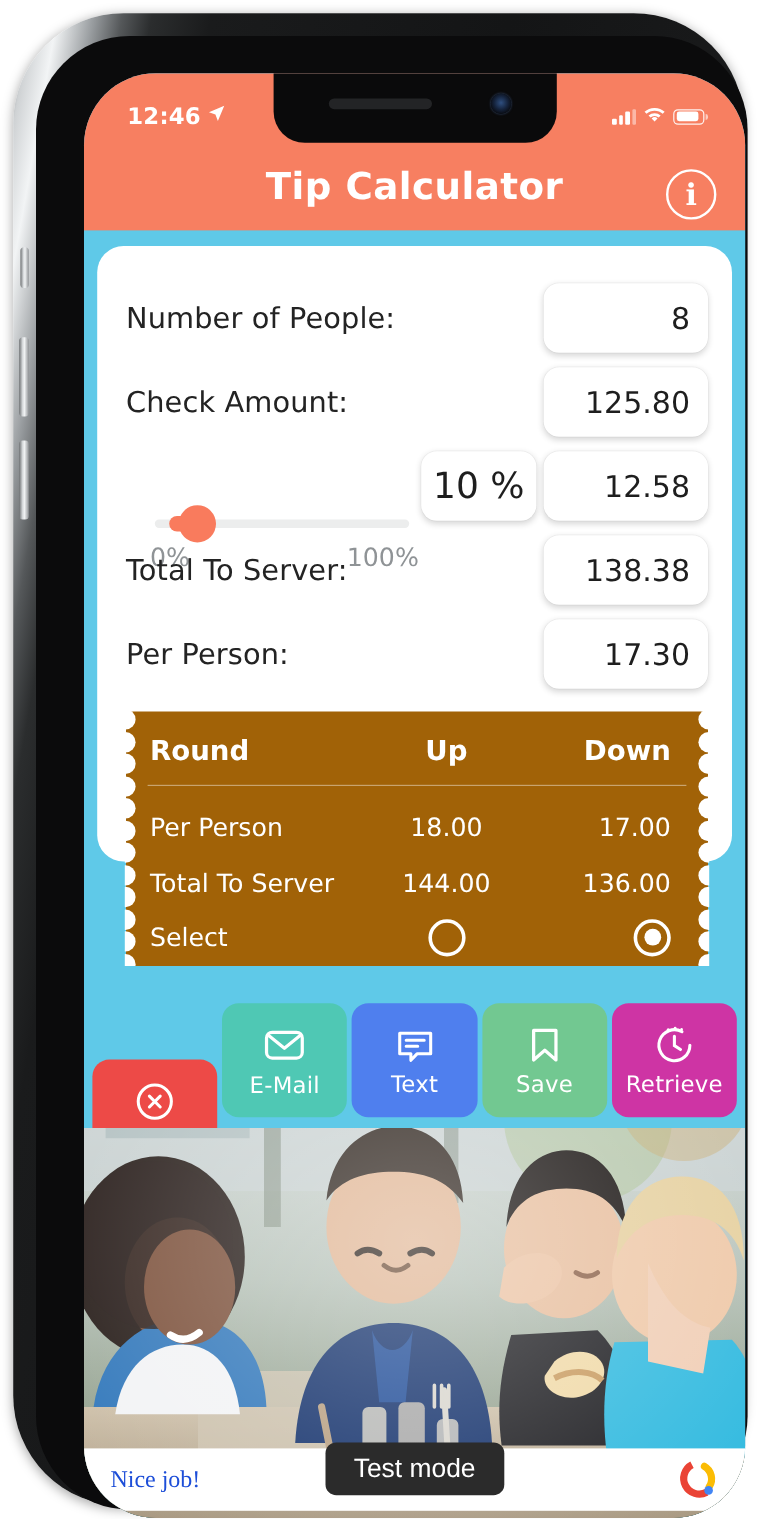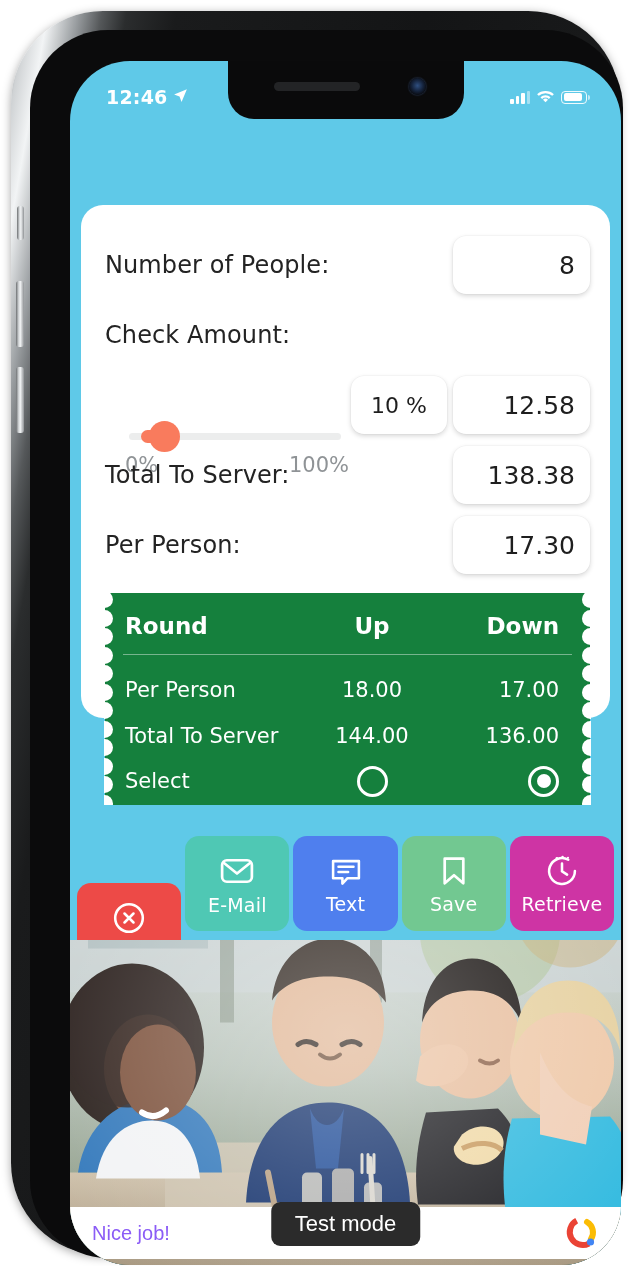--- a/index.html
+++ b/index.html
@@ -133,21 +133,21 @@
     font-size: 24px; color: #232323; letter-spacing: .1px; flex: 1;
   }
   .fieldbox {
     width: 137px; height: 58px; background: #fff;
     border-radius: 13px;
     box-shadow: 0 2px 5px rgba(0,0,0,.16), 0 0 0 .5px rgba(0,0,0,.045);
     display: flex; align-items: center; justify-content: flex-end;
     padding-right: 15px;
     font-size: 25px; color: #1e1e1e;
   }
-  .fieldbox.small { width: 96px; justify-content: center; padding-right: 0; font-size: 22px; }
+  .fieldbox.small { width: 96px; justify-content: center; padding-right: 0; font-size: 30px; }
 
   .r-people  { top: 26px; }
   .r-check   { top: 96px; }
   .r-tip     { top: 166px; }
   .r-total   { top: 236px; }
   .r-person  { top: 306px; }
 
   
   .slider-wrap { position: relative; flex: 1; padding-left: 6px; }
   .track {
@@ -166,21 +166,21 @@
   .scale-min, .scale-max {
     position: absolute; top: 48px; font-size: 21px; color: #8f9396;
   }
   .scale-min { left: 20px; }
   .scale-max { left: 184px; }
 
   
   .receipt {
     position: absolute; left: 24px; right: 20px; top: 388px;
     height: 212px;
-    background: #15803d;
+    background: #a16207;
     border-radius: 6px;
   }
   .notch-col { position: absolute; top: 0; bottom: 0; width: 11px; overflow: hidden; }
   .notch-col.left { left: -1px; }
   .notch-col.right { right: -1px; }
   .notch-col i {
     position: absolute; width: 17px; height: 17px; border-radius: 50%;
     background: #fff; display: block;
   }
   .notch-col.left i  { left: -8px; }
@@ -229,21 +229,21 @@
   .photo svg { display:block; width: 100%; height: 100%; }
 
   
   .adbar {
     position: absolute; left: 0; right: 0; bottom: 6px; height: 52px;
     background: #fff; z-index: 30;
     display: flex; align-items: center; padding: 0 22px;
     font-size: 20px; color: #202124;
     font-family: "Liberation Sans", sans-serif;
   }
-  .ad-link { color: #8b5cf6; }
+  .ad-link { color: #1d4ed8; font-family: Liberation Serif, serif; }
   .ad-text { margin-left: 150px; color: #202124; }
   .ad-logo { margin-left: auto; width: 36px; height: 36px; }
   .testmode {
     position: absolute; left: 50%; transform: translateX(-50%); bottom: 19px;
     background: #2b2b2b; color: #fff;
     padding: 9px 24px; border-radius: 9px;
     font-size: 22px; z-index: 32;
     font-family: "Liberation Sans", sans-serif;
   }
 </style>
@@ -253,20 +253,26 @@
 <div class="stage">
   <div class="phone-outer">
     <div class="btn-hw btn-silent"></div>
     <div class="btn-hw btn-volup"></div>
     <div class="btn-hw btn-voldn"></div>
     <div class="btn-hw btn-power"></div>
 
     <div class="phone-inner">
       <div class="screen">
 
+        <div class="appbar">
+          <div class="app-title">Tip Calculator</div>
+          <div class="info-icon">
+            <span>i</span>
+          </div>
+        </div>
 
         <div class="notch">
           <div class="speaker"></div>
           <div class="camera"></div>
         </div>
 
         <div class="statusbar">
           <div class="sb-left">
             <span>12:46</span>
             <span class="loc-arrow">
@@ -299,20 +305,21 @@
 
           <div class="card">
 
             <div class="row r-people">
               <div class="row-label">Number of People:</div>
               <div class="fieldbox">8</div>
             </div>
 
             <div class="row r-check">
               <div class="row-label">Check Amount:</div>
+              <div class="fieldbox">125.80</div>
             </div>
 
             <div class="row r-tip">
               <div class="slider-wrap">
                 <div class="track"></div>
                 <div class="thumb" style="left: 44px;"></div>
                 <div class="scale-min">0%</div>
                 <div class="scale-max">100%</div>
               </div>
               <div class="fieldbox small" style="margin-right:6px">10 %</div>

